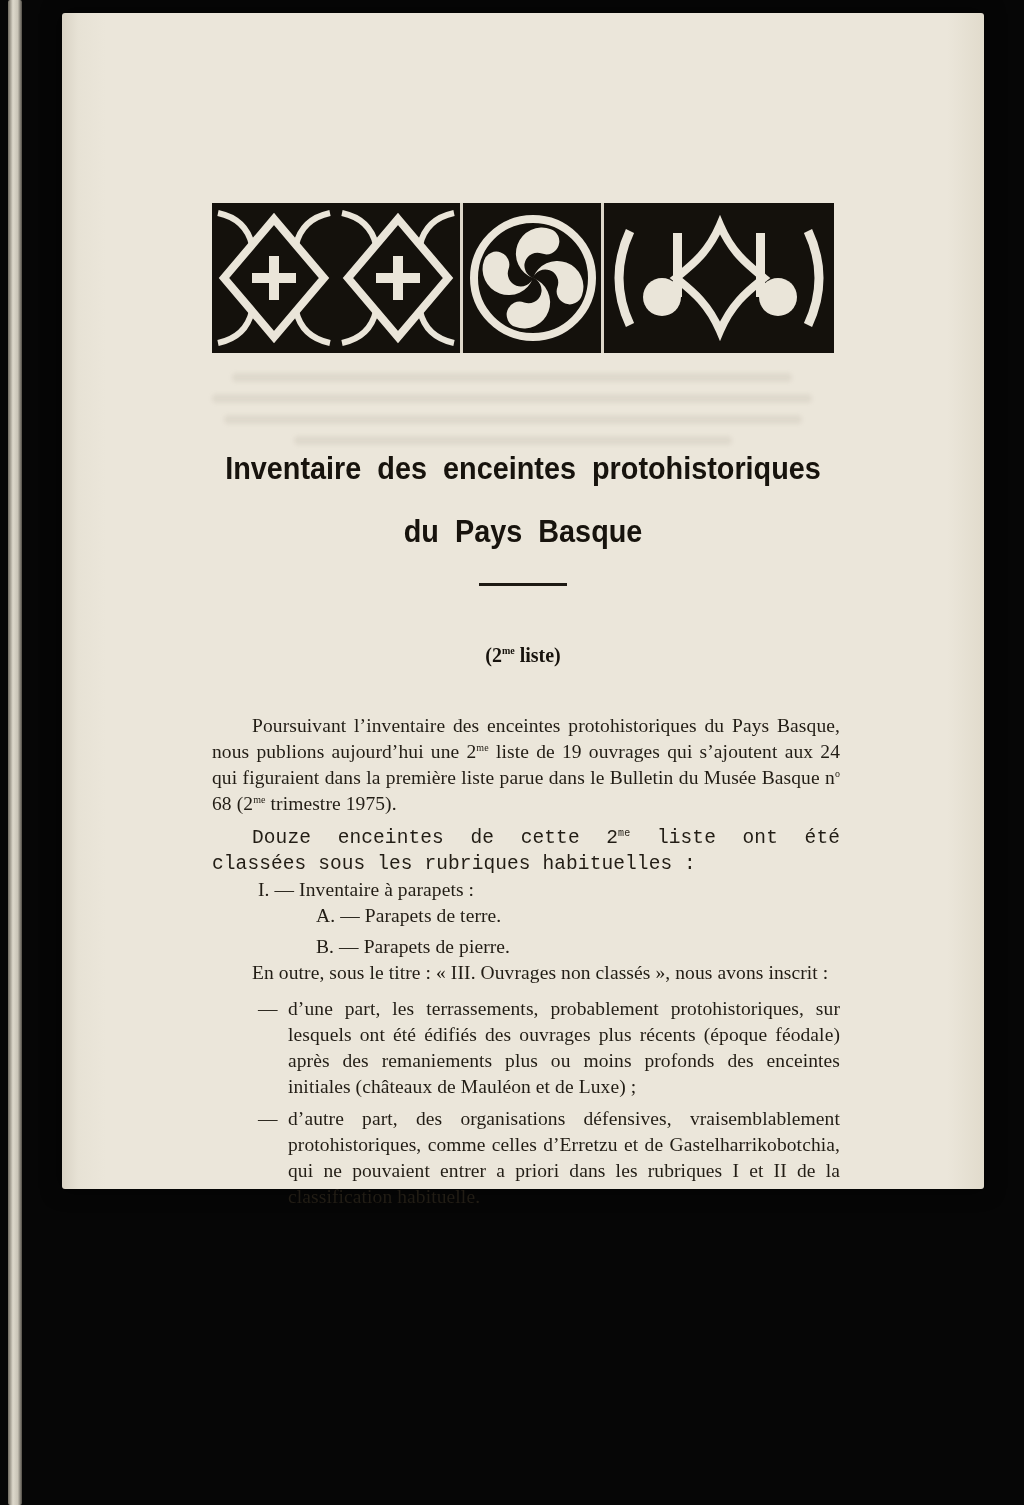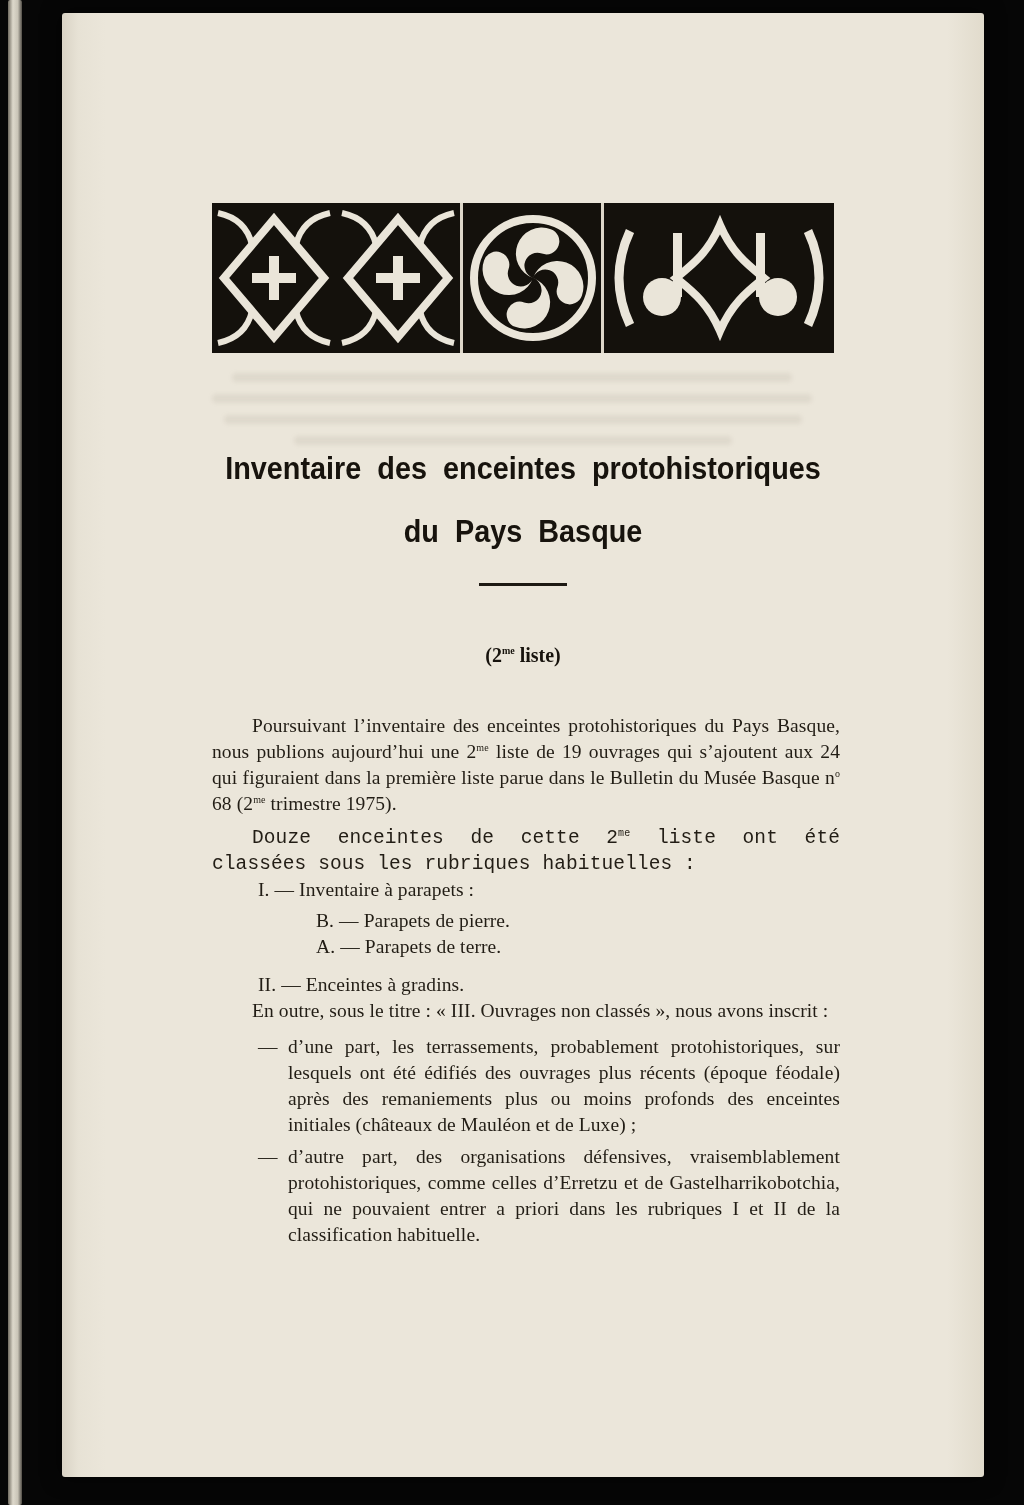--- a/index.html
+++ b/index.html
@@ -14,21 +14,21 @@
   
   .prev-page-edge {
     position: absolute; left: 8px; top: 0; bottom: 0; width: 14px;
     background: linear-gradient(90deg, #6f6a5f 0%, #ddd8cb 35%, #c9c4b7 70%, #514d46 100%);
     border-radius: 2px;
   }
 
   
   .page {
     position: absolute; left: 62px; top: 13px;
-    width: 922px; height: 1464px;
+    width: 922px; height: 1176px;
     background: linear-gradient(90deg, #d9d3c5 0px, #e7e2d5 16px, #ebe6da 44px, #ebe6da 96%, #e1dbcc 100%);
     border-radius: 3px;
     box-shadow: 0 0 20px rgba(0,0,0,.65);
   }
 
   
   .smudge {
     position: absolute;
     background: rgba(122,112,90,0.10);
     filter: blur(2px);
@@ -174,23 +174,22 @@
     <span>(2</span><sup>me</sup><span> liste)</span>
   </div>
 
   <div class="text-block">
 
     <p class="para"><span>Poursuivant l’inventaire des enceintes protohistoriques du Pays Basque, nous publions aujourd’hui une 2</span><sup>me</sup><span> liste de 19 ouvrages qui s’ajoutent aux 24 qui figuraient dans la première liste parue dans le Bulletin du Musée Basque n</span><sup>o</sup><span> 68 (2</span><sup>me</sup><span> trimestre 1975).</span></p>
 
     <p class="para"><span>Douze enceintes de cette 2</span><sup>me</sup><span> liste ont été classées sous les rubriques habituelles :</span></p>
 
     <p class="list-line">I. — Inventaire à parapets :</p>
+    <p class="sub-line">A. — Parapets de terre.</p>
     <p class="sub-line second">B. — Parapets de pierre.</p>
-    <p class="sub-line">A. — Parapets de terre.</p>
-    <p class="list-line after-subs">II. — Enceintes à gradins.</p>
 
     <p class="para after-list">En outre, sous le titre : « III. Ouvrages non classés », nous avons inscrit :</p>
 
     <div class="dash-item">
       <span class="dash">—</span>
       <span class="dash-text">d’une part, les terrassements, probablement protohistoriques, sur lesquels ont été édifiés des ouvrages plus récents (époque féodale) après des remaniements plus ou moins profonds des enceintes initiales (châteaux de Mauléon et de Luxe) ;</span>
     </div>
 
     <div class="dash-item second">
       <span class="dash">—</span>

